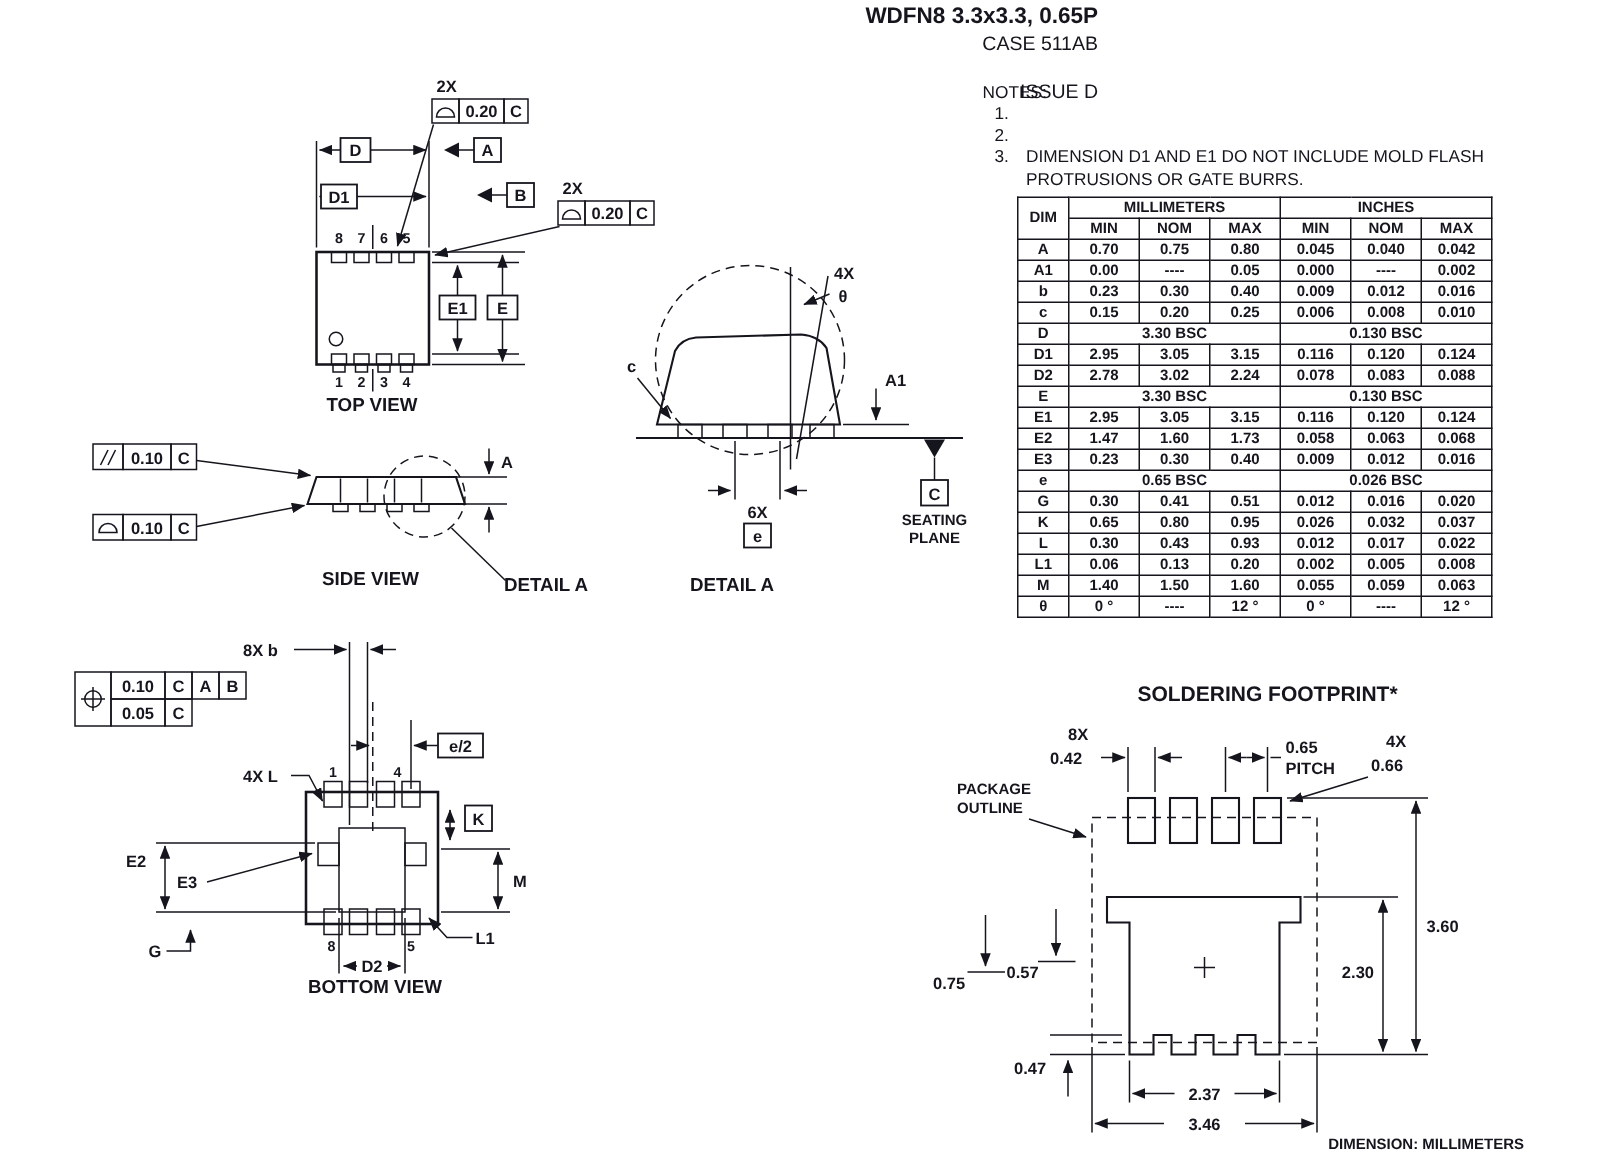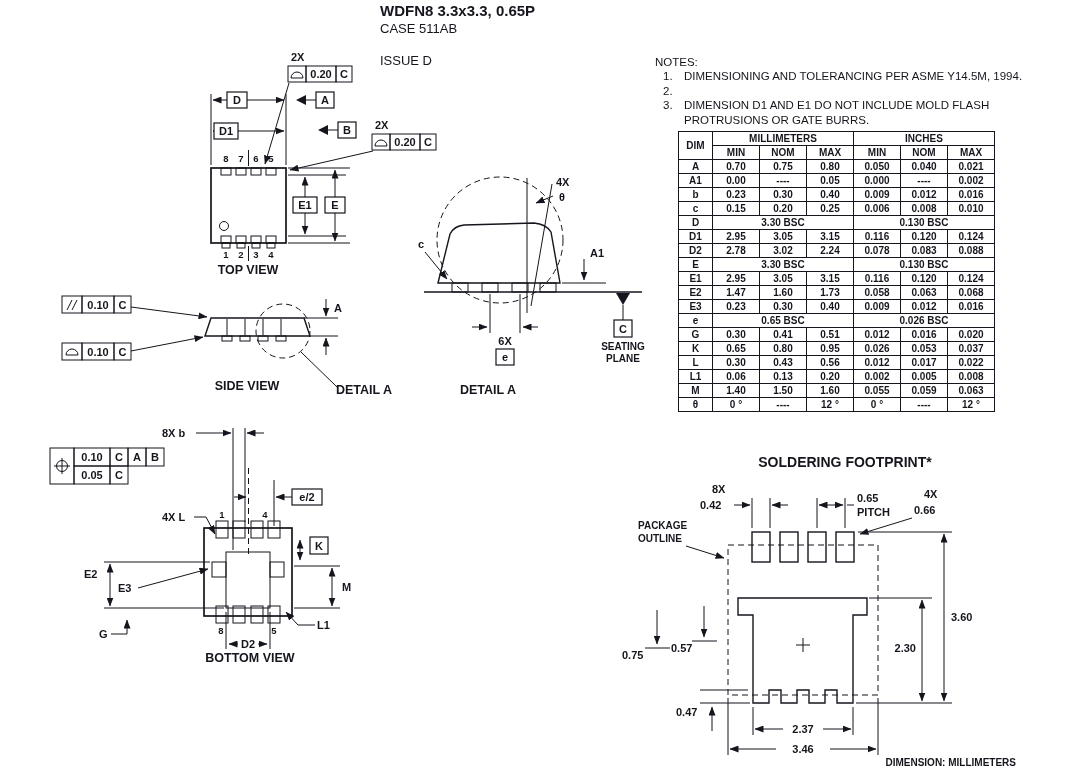--- a/index.html
+++ b/index.html
@@ -1,19 +1,19 @@
 <!DOCTYPE html>
 <html><head>
 <meta charset="utf-8">
 <style>
   html,body{margin:0;padding:0;background:#fff;}
   body{width:1080px;height:772px;position:relative;font-family:"Liberation Sans",sans-serif;color:#15151d;overflow:hidden;}
   .abs{position:absolute;}
   
-  .hdr{left:380px;top:2px;width:352px;text-align:left;}
+  .hdr{left:380px;top:2px;width:352px;text-align:right;}
   .hdr-title{font-size:15px;font-weight:bold;}
   .hdr-case{font-size:13px;margin-top:2px;}
   .hdr-issue{font-size:13px;margin-top:17px;}
   
   .notes{left:655px;top:55px;width:392px;font-size:11.5px;line-height:1.26;}
   .note-item{display:flex;margin-left:8px;}
   .note-num{flex:none;width:16px;margin-right:5px;text-align:left;}
   
   #dimtable{position:absolute;left:678px;top:131px;border-collapse:collapse;padding-left:44px;}
   #dimtable td{border:1px solid #15151d;font-size:10px;font-weight:bold;text-align:center;
@@ -39,21 +39,20 @@
 <div class="abs hdr">
   <div class="hdr-title">WDFN8 3.3x3.3, 0.65P</div>
   <div class="hdr-case">CASE 511AB</div>
   <div class="hdr-issue">ISSUE D</div>
 </div>
 
 <div class="abs notes">
   <div>NOTES:</div>
   <div class="note-item">
     <span class="note-num">1.</span>
-    <span>DIMENSIONING AND TOLERANCING PER ASME Y14.5M, 1994.</span>
   </div>
   <div class="note-item">
     <span class="note-num">2.</span>
   </div>
   <div class="note-item">
     <span class="note-num">3.</span>
     <span>DIMENSION D1 AND E1 DO NOT INCLUDE MOLD FLASH PROTRUSIONS OR GATE BURRS.</span>
   </div>
 </div>
 
@@ -81,23 +80,23 @@
       <td class="hd">NOM</td>
       <td class="hd">MAX</td>
     </tr>
   </thead>
   <tbody>
       <tr>
         <td>A</td>
         <td>0.70</td>
         <td>0.75</td>
         <td>0.80</td>
-        <td>0.050</td>
+        <td>0.045</td>
         <td>0.040</td>
-        <td>0.021</td>
+        <td>0.042</td>
       </tr>
       <tr>
         <td>A1</td>
         <td>0.00</td>
         <td>----</td>
         <td>0.05</td>
         <td>0.000</td>
         <td>----</td>
         <td>0.002</td>
       </tr>
@@ -187,28 +186,28 @@
         <td>0.012</td>
         <td>0.016</td>
         <td>0.020</td>
       </tr>
       <tr>
         <td>K</td>
         <td>0.65</td>
         <td>0.80</td>
         <td>0.95</td>
         <td>0.026</td>
-        <td>0.053</td>
+        <td>0.032</td>
         <td>0.037</td>
       </tr>
       <tr>
         <td>L</td>
         <td>0.30</td>
         <td>0.43</td>
-        <td>0.56</td>
+        <td>0.93</td>
         <td>0.012</td>
         <td>0.017</td>
         <td>0.022</td>
       </tr>
       <tr>
         <td>L1</td>
         <td>0.06</td>
         <td>0.13</td>
         <td>0.20</td>
         <td>0.002</td>

